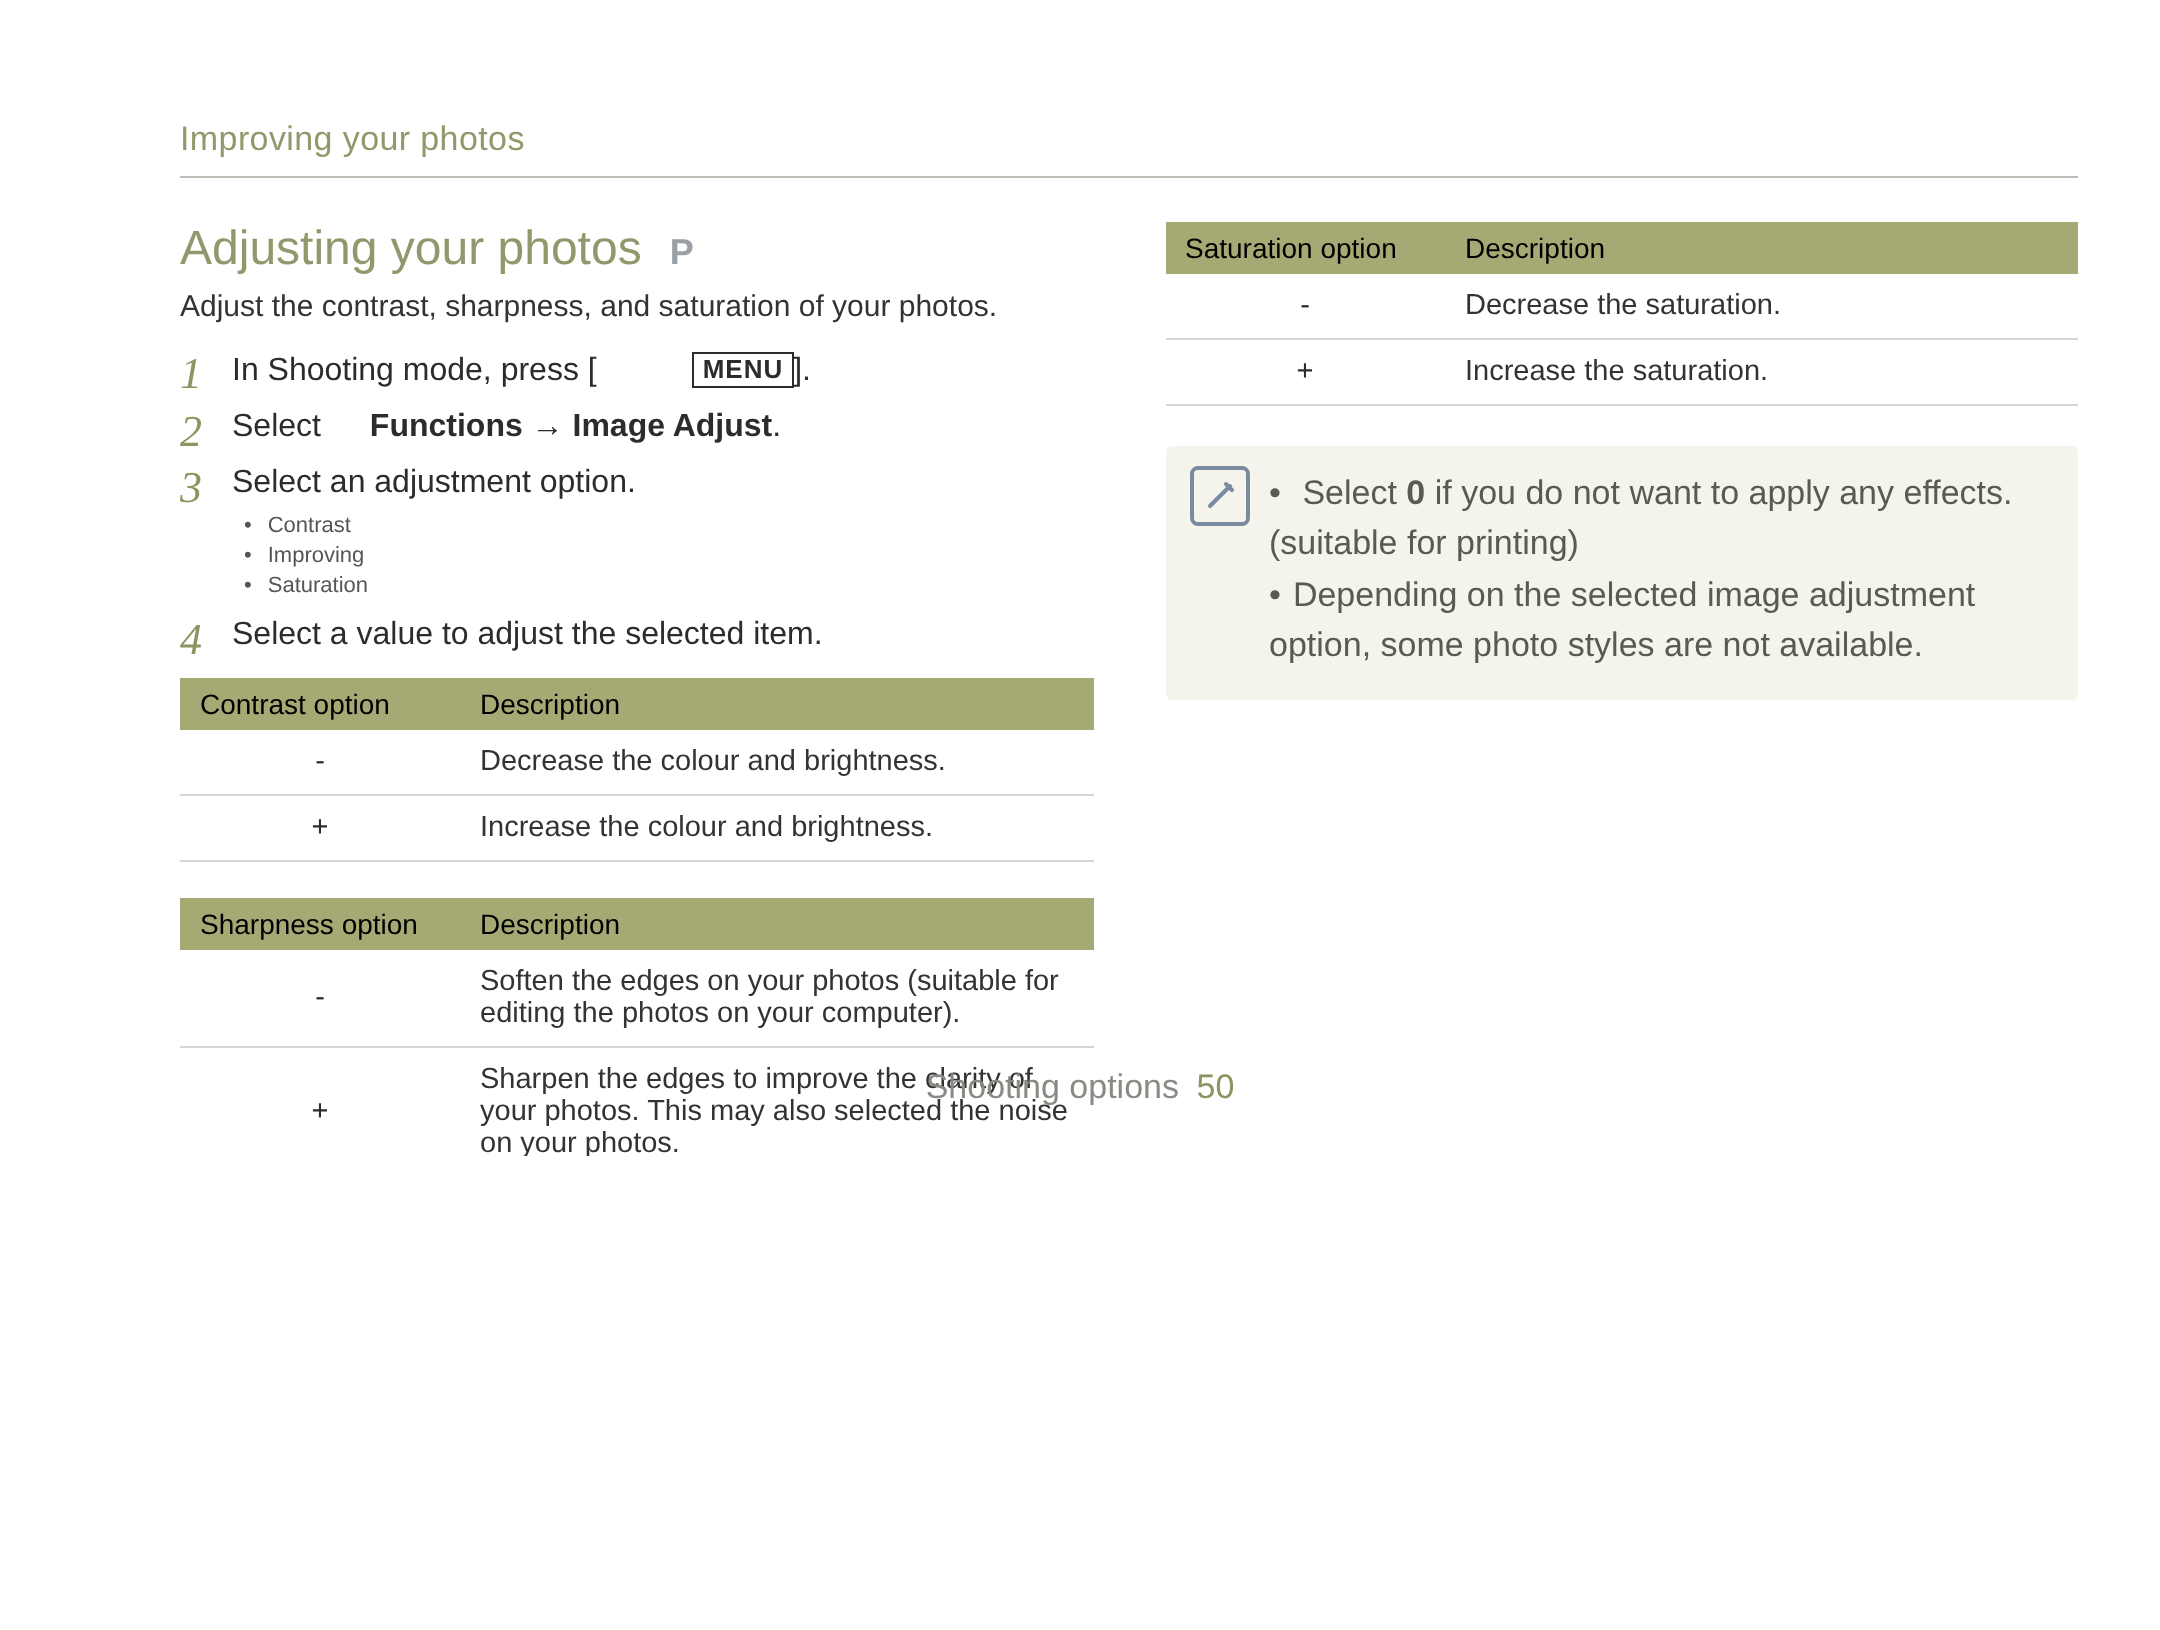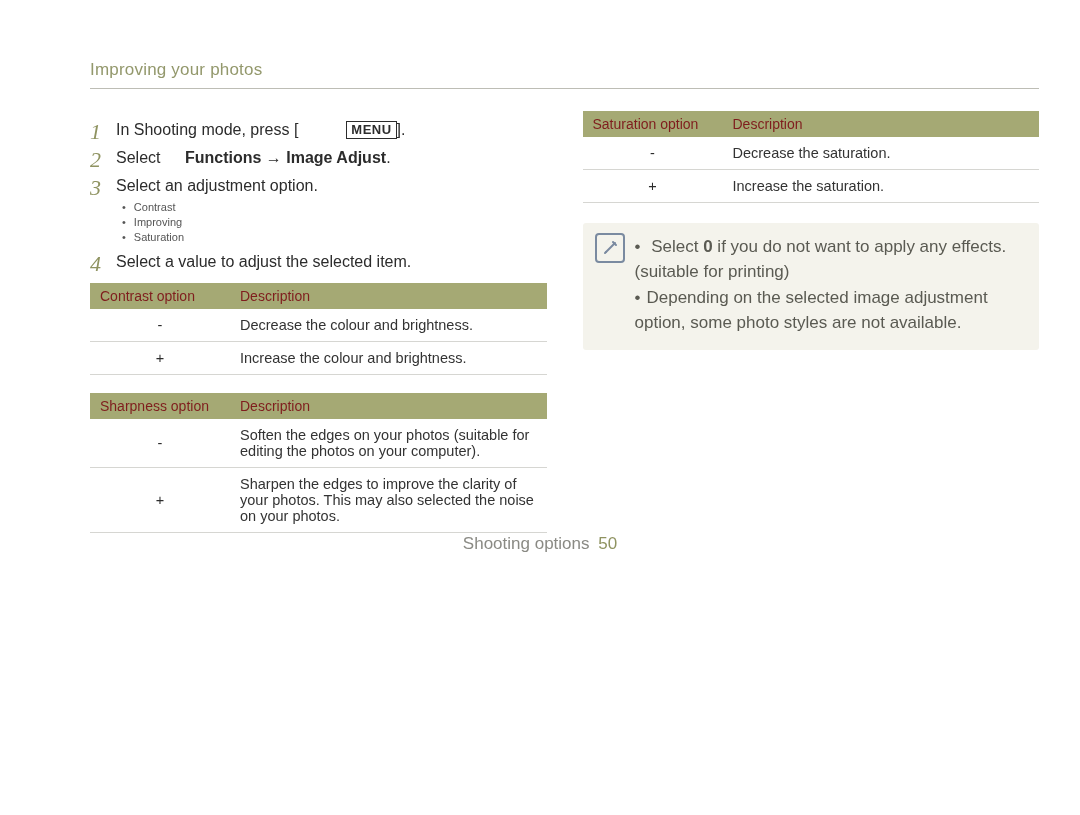--- a/index.html
+++ b/index.html
@@ -120,21 +120,21 @@
   }
 
   table.opt {
     width: 100%;
     border-collapse: collapse;
     margin: 12px 0 18px 0;
     font-size: 14.5px;
   }
   table.opt thead th {
     background: var(--olive);
-    color: #7f1d1d;
+    color: #000000;
     font-weight: 400;
     text-align: left;
     padding: 5px 10px;
     font-size: 14px;
   }
   table.opt thead th:first-child { width: 120px; }
   table.opt tbody td {
     padding: 8px 10px;
     border-bottom: 1px solid var(--light-border);
     vertical-align: middle;
@@ -188,20 +188,25 @@
 <body>
 
 <div class="page">
 
   <div class="chapter">Improving your photos</div>
   <hr class="rule">
 
   <div class="columns">
 
     <div>
+      <div class="h2-wrap">
+        <h2>Adjusting your photos</h2>
+        <span class="mode-badge">P</span>
+      </div>
+      <p class="lead">Adjust the contrast, sharpness, and saturation of your photos.</p>
 
       <ol class="steps">
         <li>
           <span>In Shooting mode, press [</span><span class="kbd-box">MENU</span><span>].</span>
         </li>
         <li>
           <span>Select </span><span class="strong">Functions → Image Adjust</span><span>.</span>
         </li>
         <li>
           <span>Select an adjustment option.</span>

